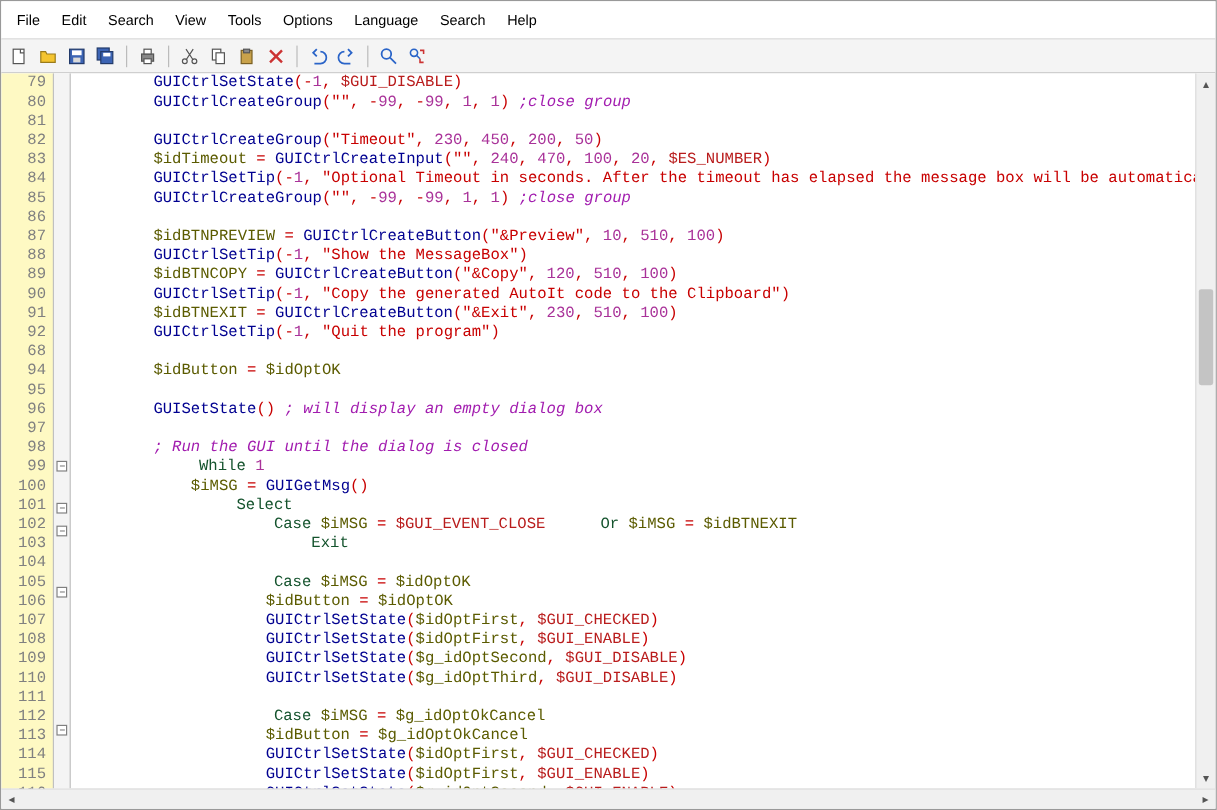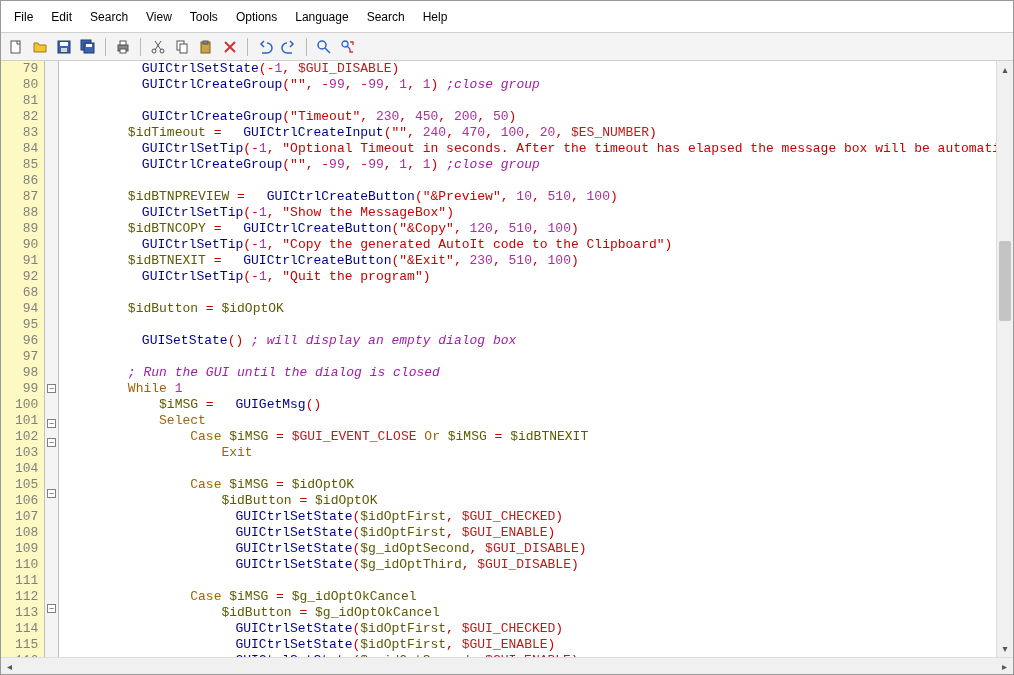--- a/index.html
+++ b/index.html
@@ -93,22 +93,22 @@
     flex: 1;
     font-family: Consolas, "Courier New", monospace;
     font-size: 13px;
     line-height: 16px;
     white-space: pre;
     overflow: hidden;
     padding-left: 6px;
     color: #000;
   }
   .code .line { height: 16px; }
-  .kw  { color: #a16207; }
-  .fn  { color: #000090; margin-left: 14px; }
+  .kw  { color: #14532d; margin-left: 38px; }
+  .fn  { color: #000090; }
   .num { color: #a93299; }
   .str { color: #c80000; }
   .var { color: #5b5b00; }
   .com { color: #a21caf; font-style: italic; }
   .mac { color: #b91c1c; text-align: center; }
   .op  { color: #c80000; }
 
   .vscroll {
     width: 17px;
     background: #f0f0f0;

